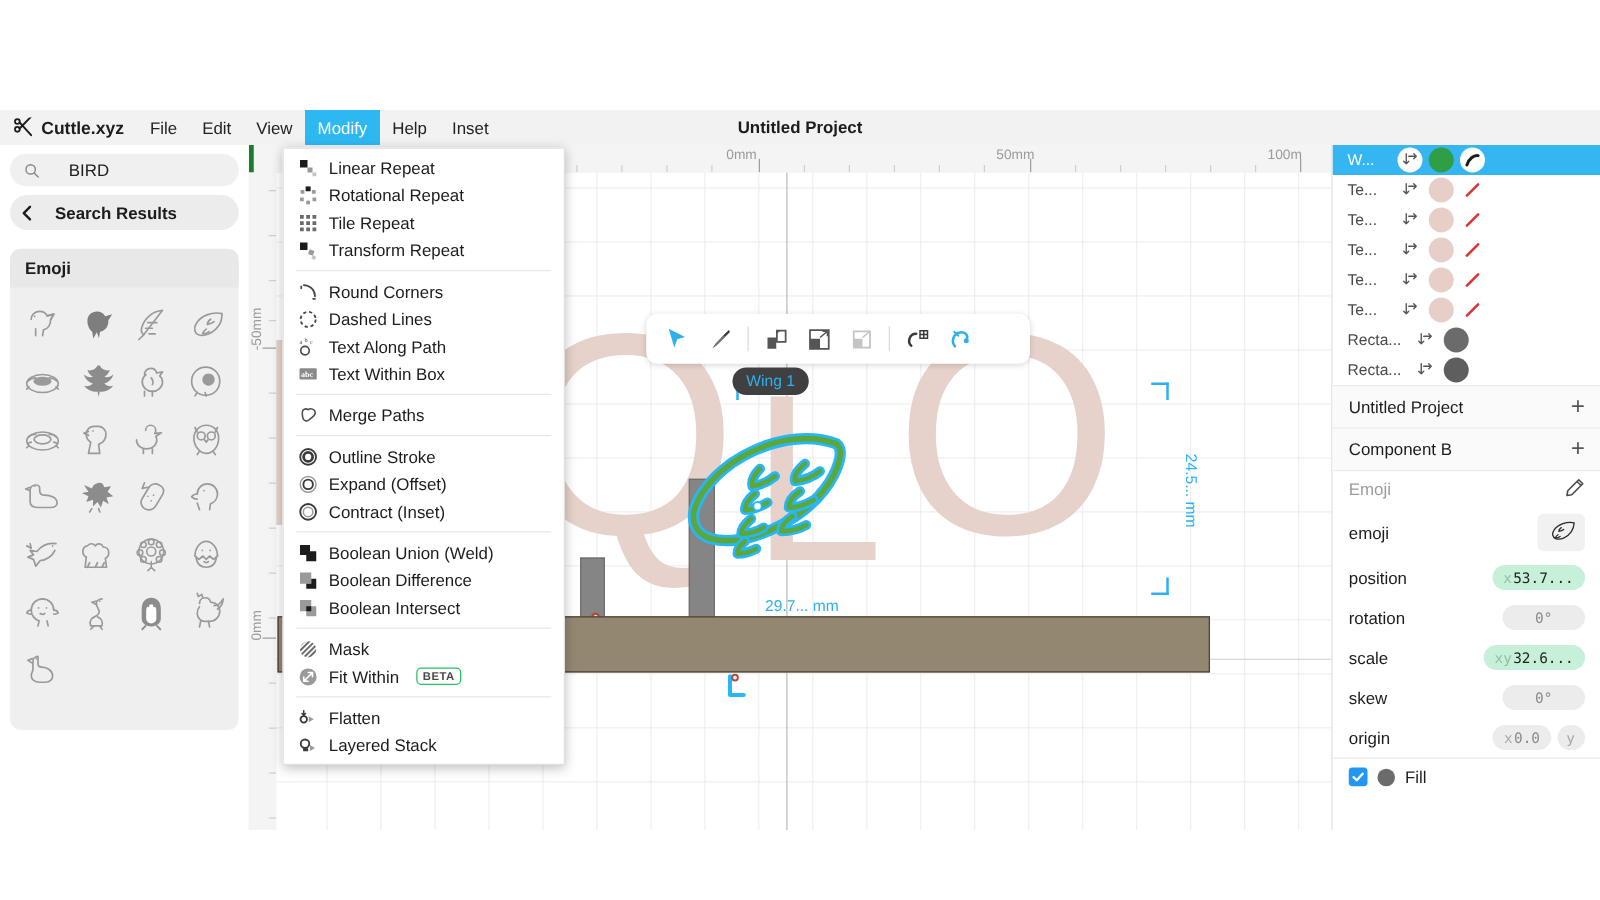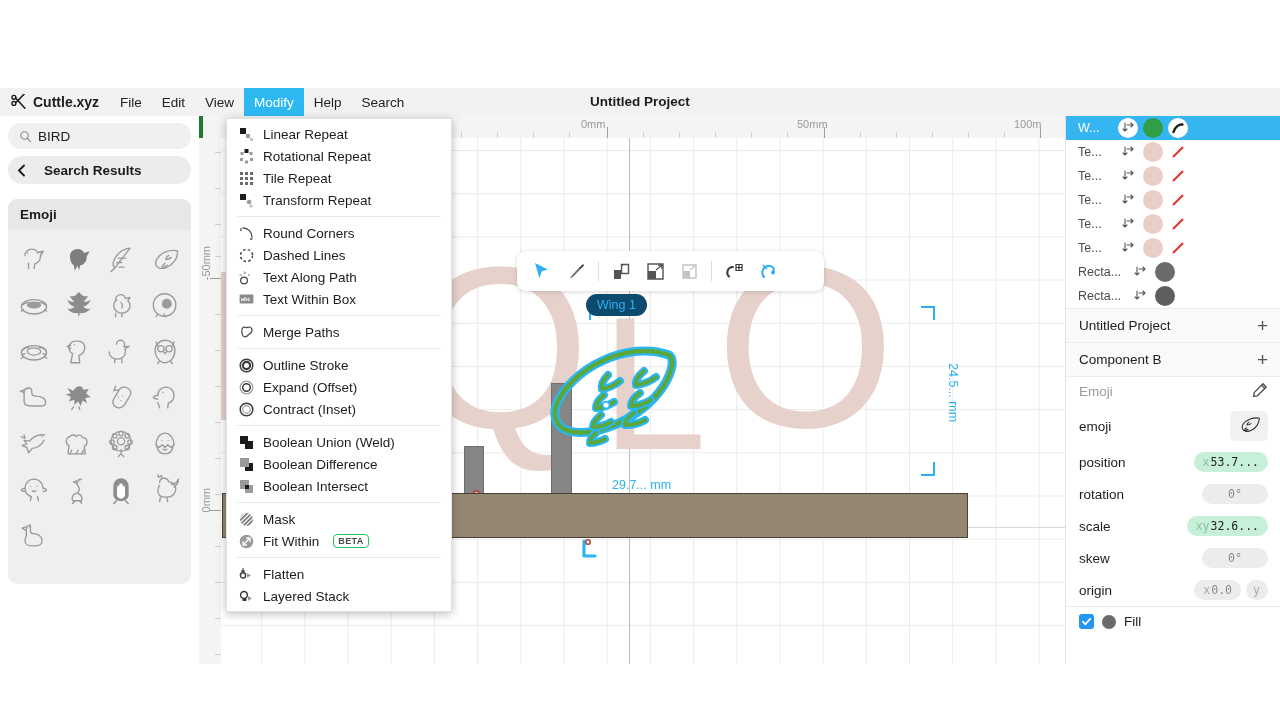--- a/index.html
+++ b/index.html
@@ -18,21 +18,21 @@
   .menubar{position:absolute;left:0;top:0;width:1280px;height:28px;background:#f2f2f2;border-bottom:1px solid #e2e2e2;}
   .brand{position:absolute;left:10px;top:0;height:28px;display:flex;align-items:center;gap:6px;font-weight:bold;font-size:14px;color:#1c1c1c;}
   .scissors{width:17px;height:17px;display:block;}
   .menuitems{position:absolute;left:110px;top:0;height:28px;display:flex;align-items:stretch;}
   .menuitems .mi{display:flex;align-items:center;padding:0 10px;font-size:13.5px;color:#222;cursor:default;height:28px;}
   .menuitems .mi.active{background:#2eb8f2;color:#ffffff;}
   .projtitle{position:absolute;left:0;top:0;width:1280px;height:28px;line-height:28px;text-align:center;font-weight:bold;font-size:13.5px;color:#1c1c1c;pointer-events:none;}
 
   
   .sidebar{position:absolute;left:0;top:28px;width:199px;height:548px;background:#ffffff;border-right:1px solid #e6e6e6;}
-  .searchbox{position:absolute;left:8px;top:7px;width:183px;height:26px;background:#f0f0f0;border-radius:13px;display:flex;align-items:center;gap:6px;padding:0 11px;box-sizing:border-box;}
+  .searchbox{position:absolute;left:8px;top:7px;width:183px;height:26px;background:#f0f0f0;border-radius:13px;display:flex;align-items:center;gap:23px;padding:0 11px;box-sizing:border-box;}
   .searchbox .sicon{width:13px;height:13px;flex:0 0 auto;}
   .searchbox .sval{font-size:13.5px;color:#202020;}
   .srow{position:absolute;left:8px;top:40px;width:183px;height:28px;background:#ececec;border-radius:14px;display:flex;align-items:center;}
   .srow .backic{width:26px;display:flex;justify-content:center;align-items:center;}
   .srow .slabel{font-weight:bold;font-size:13.5px;color:#1c1c1c;margin-left:10px;}
   .emojipanel{position:absolute;left:8px;top:83px;width:183px;height:385px;background:#efefef;border-radius:9px;overflow:hidden;}
   .emojihdr{height:31px;display:flex;align-items:center;padding-left:12px;font-weight:bold;font-size:13.5px;color:#1c1c1c;background:#e8e8e8;}
   .emojigrid{display:grid;grid-template-columns:repeat(4,1fr);padding:6px 4px 8px 4px;}
   .ecell{height:46px;display:flex;align-items:center;justify-content:center;cursor:pointer;}
   .ecell svg{width:36px;height:36px;}
@@ -57,21 +57,21 @@
   .toolbar{position:absolute;left:296px;top:113px;width:307px;height:40px;background:#ffffff;border-radius:9px;box-shadow:0 1px 5px rgba(0,0,0,.17);display:flex;align-items:center;padding:0 8px;box-sizing:border-box;z-index:6;}
   .tb{width:34px;height:30px;display:flex;align-items:center;justify-content:center;cursor:pointer;}
   .tbsep{width:1px;height:20px;background:#dcdcdc;margin:0 5px;}
 
   .letters{position:absolute;left:0;top:0;width:844px;height:526px;pointer-events:none;}
   .ltr{position:absolute;font-family:"Liberation Sans", sans-serif;color:#e6d2cb;font-weight:400;line-height:1;}
   .post{position:absolute;background:#858585;border:1px solid #6e6e6e;box-sizing:border-box;}
   .postdot{position:absolute;width:7px;height:7px;border-radius:50%;background:#ffffff;border:2px solid #b14b3a;box-sizing:border-box;}
   .base{position:absolute;left:1px;top:355px;width:746px;height:45px;background:#948772;border:1px solid #4a4037;box-sizing:border-box;}
 
-  .winglabel{position:absolute;left:365px;top:156px;height:22px;padding:0 11px;background:#0c4a6e;border-radius:11px;display:flex;align-items:center;font-size:12.5px;color:#2eb0ef;z-index:7;}
+  .winglabel{position:absolute;left:365px;top:156px;height:22px;padding:0 11px;background:#404040;border-radius:11px;display:flex;align-items:center;font-size:12.5px;color:#2eb0ef;z-index:7;}
   .selcorner{position:absolute;width:12px;height:12px;border-color:#2eb0ef;border-style:solid;z-index:6;}
   .dimtxt{position:absolute;color:#2eb0ef;font-size:12.5px;z-index:7;}
   .dimv{writing-mode:vertical-rl;}
   .anchorL{position:absolute;left:358px;top:400px;z-index:7;}
 
   
   .rightpanel{position:absolute;left:1065px;top:28px;width:215px;height:548px;background:#ffffff;border-left:1px solid #e2e2e2;overflow:hidden;}
   .layers{position:absolute;left:0;top:0;width:215px;}
   .lrow{height:24px;display:flex;align-items:center;padding-left:12px;box-sizing:border-box;cursor:pointer;}
   .lrow.sel{background:#35b6f2;}
@@ -129,21 +129,21 @@
         <path d="M8 5.6 L21 20 M8 12.4 L21 -1" stroke="#1c1c1c" stroke-width="2.2" fill="none" stroke-linecap="round"></path>
       </svg>
       <span>Cuttle.xyz</span>
     </div>
     <div class="menuitems">
       <div class="mi">File</div>
       <div class="mi">Edit</div>
       <div class="mi">View</div>
       <div class="mi active">Modify</div>
       <div class="mi">Help</div>
-      <div class="mi">Search</div>
+      <div class="mi">Inset</div>
     </div>
   </div>
 
   <div class="sidebar">
     <div class="searchbox">
       <svg class="sicon" viewBox="0 0 16 16">
         <circle cx="6.8" cy="6.8" r="4.6" fill="none" stroke="#888" stroke-width="1.4"></circle>
         <path d="M10.3 10.3 L14.2 14.2" stroke="#888" stroke-width="1.4" stroke-linecap="round"></path>
       </svg>
       <span class="sval">BIRD</span>

